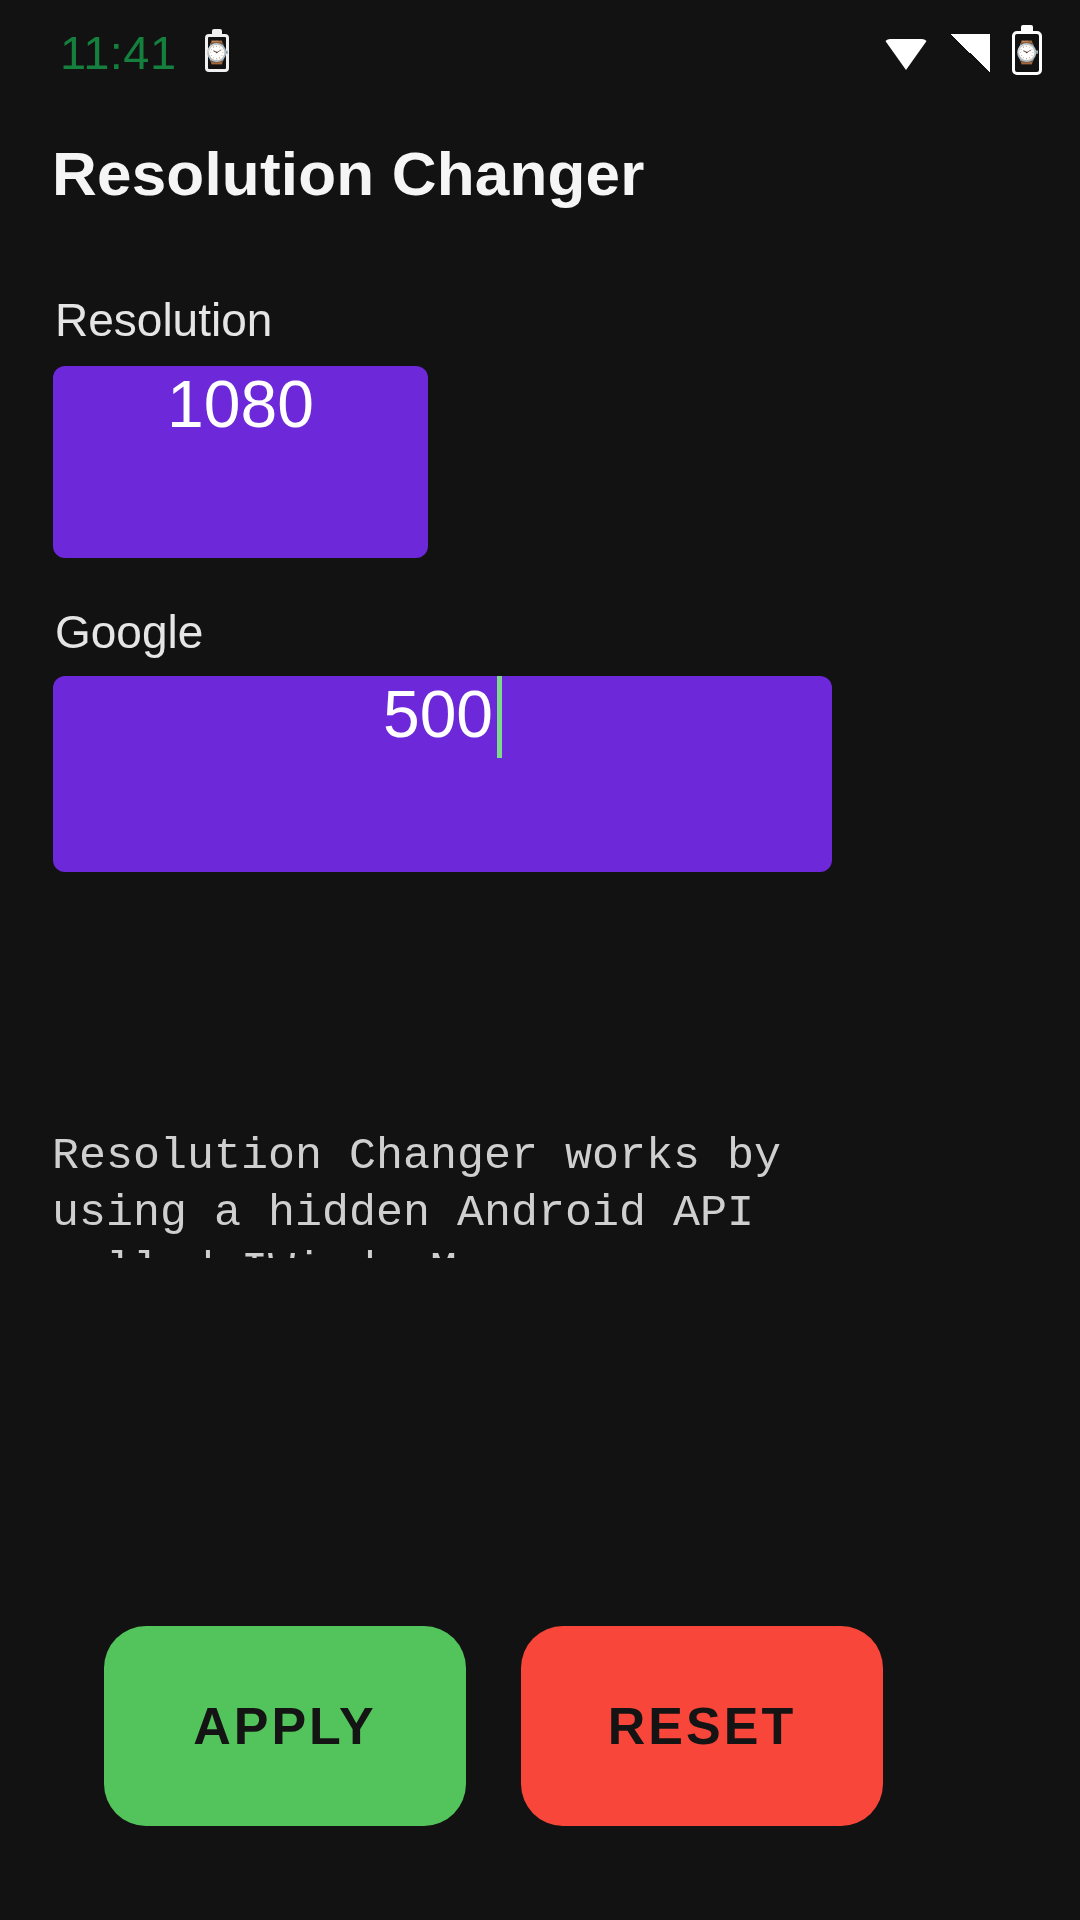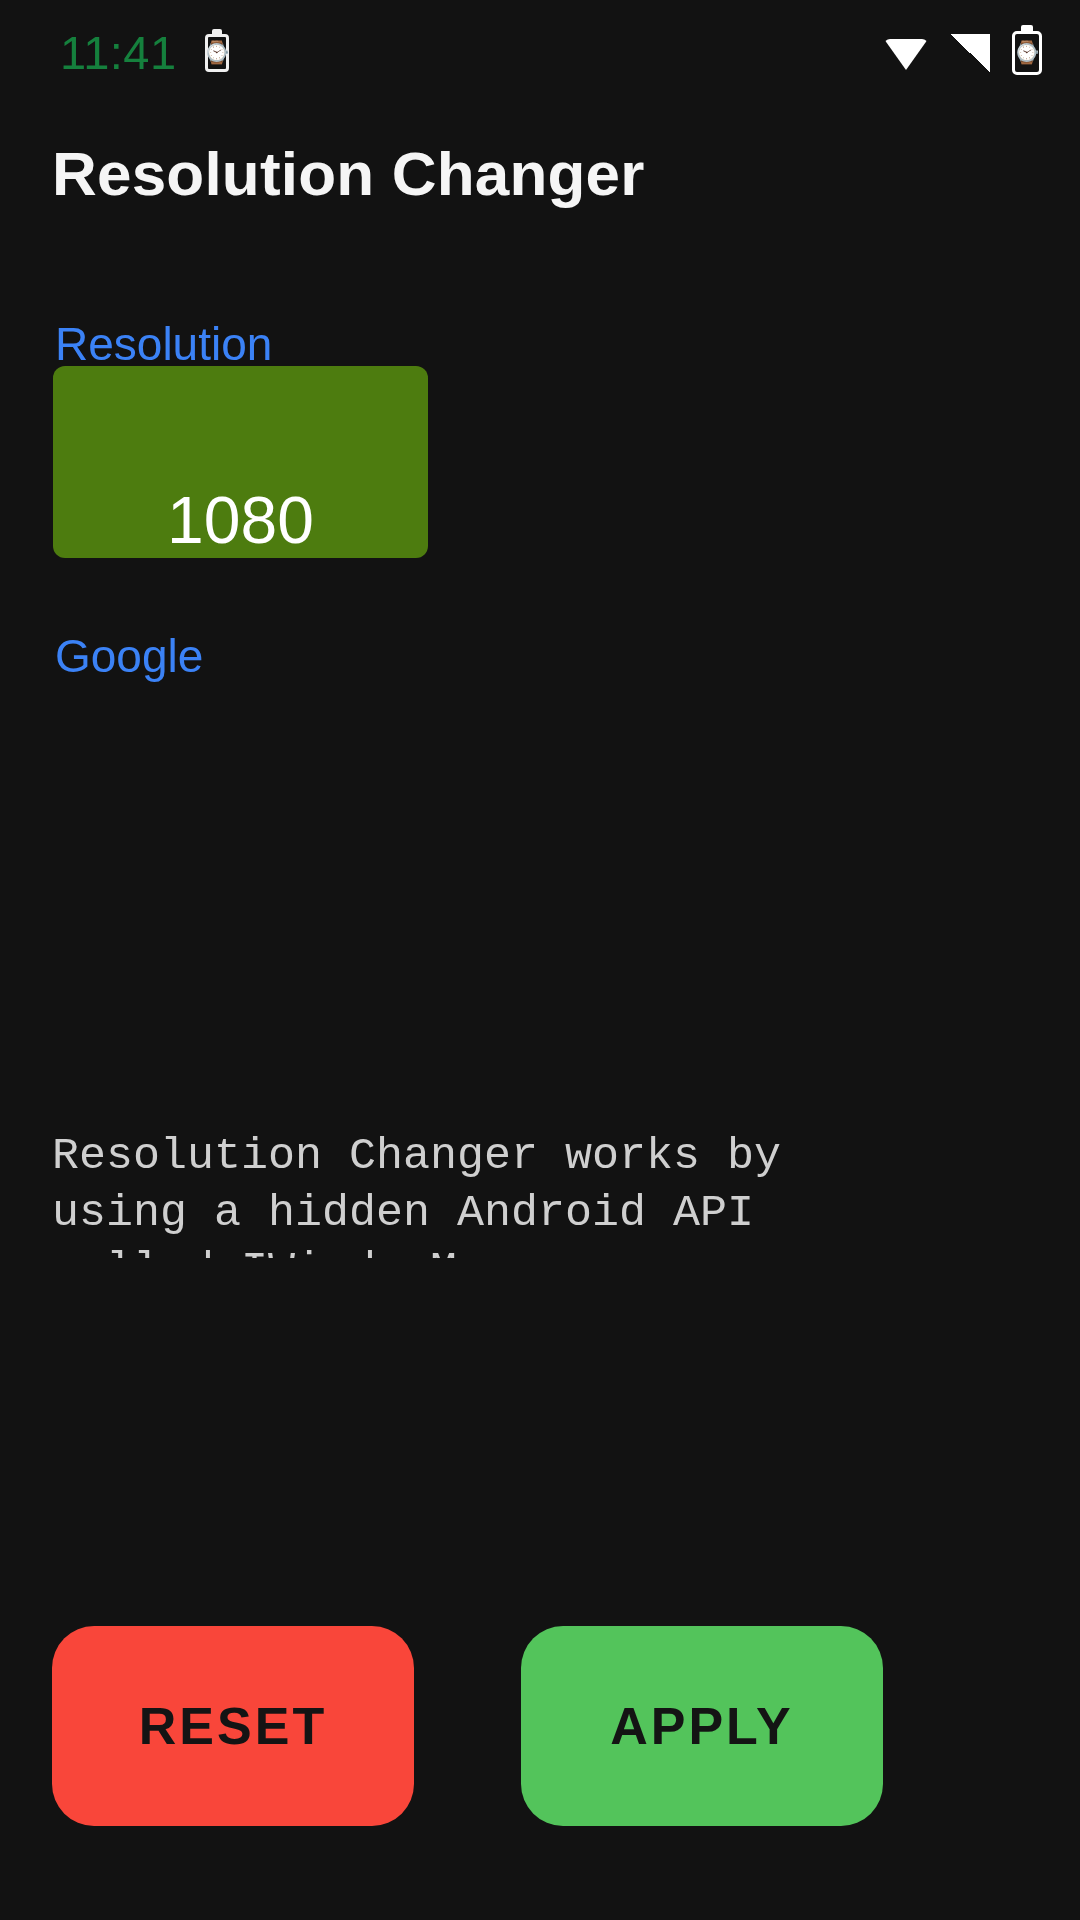--- a/index.html
+++ b/index.html
@@ -94,33 +94,32 @@
     color:#f5f5f5;
     font-weight:700;
     letter-spacing:0.2px;
   }
 
   
   .section-label{
     position:absolute;
     left:55px;
     font-size:46px;
-    color:#3b82f6;
+    color:#e5e5e5;
     font-weight:400;
-    margin-top:24px;
   }
   #label-resolution{ top:293px; }
   #label-density{   top:605px; }
 
   .field{
     position:absolute;
-    background:#4d7c0f;
+    background:#6d28d9;
     border-radius:12px;
     display:flex;
-    align-items:flex-end;
+    align-items:flex-start;
     justify-content:center;
     color:#ffffff;
     font-size:66px;
     font-weight:400;
   }
   #field-width{
     left:53px; top:366px;
     width:375px; height:192px;
   }
   #field-height{
@@ -214,21 +213,25 @@
 
   <div class="section-label" id="label-resolution">Resolution</div>
 
   <div class="field" id="field-width">
     <span class="field-value">1080</span>
   </div>
 
 
   <div class="section-label" id="label-density">Google</div>
 
+  <div class="field" id="field-density">
+    <span class="field-value">500</span>
+      <span class="caret"></span>
+  </div>
 
   <div class="description">Resolution Changer works by using a hidden Android API called IWindowManager. Originally, Google restricted access to this API starting with Android Pie, however, they</div>
 
   <div class="button-row">
+    <button class="btn" id="btn-apply">APPLY</button>
     <button class="btn" id="btn-reset">RESET</button>
-    <button class="btn" id="btn-apply">APPLY</button>
   </div>
 
 </div>
 
 </body></html>

